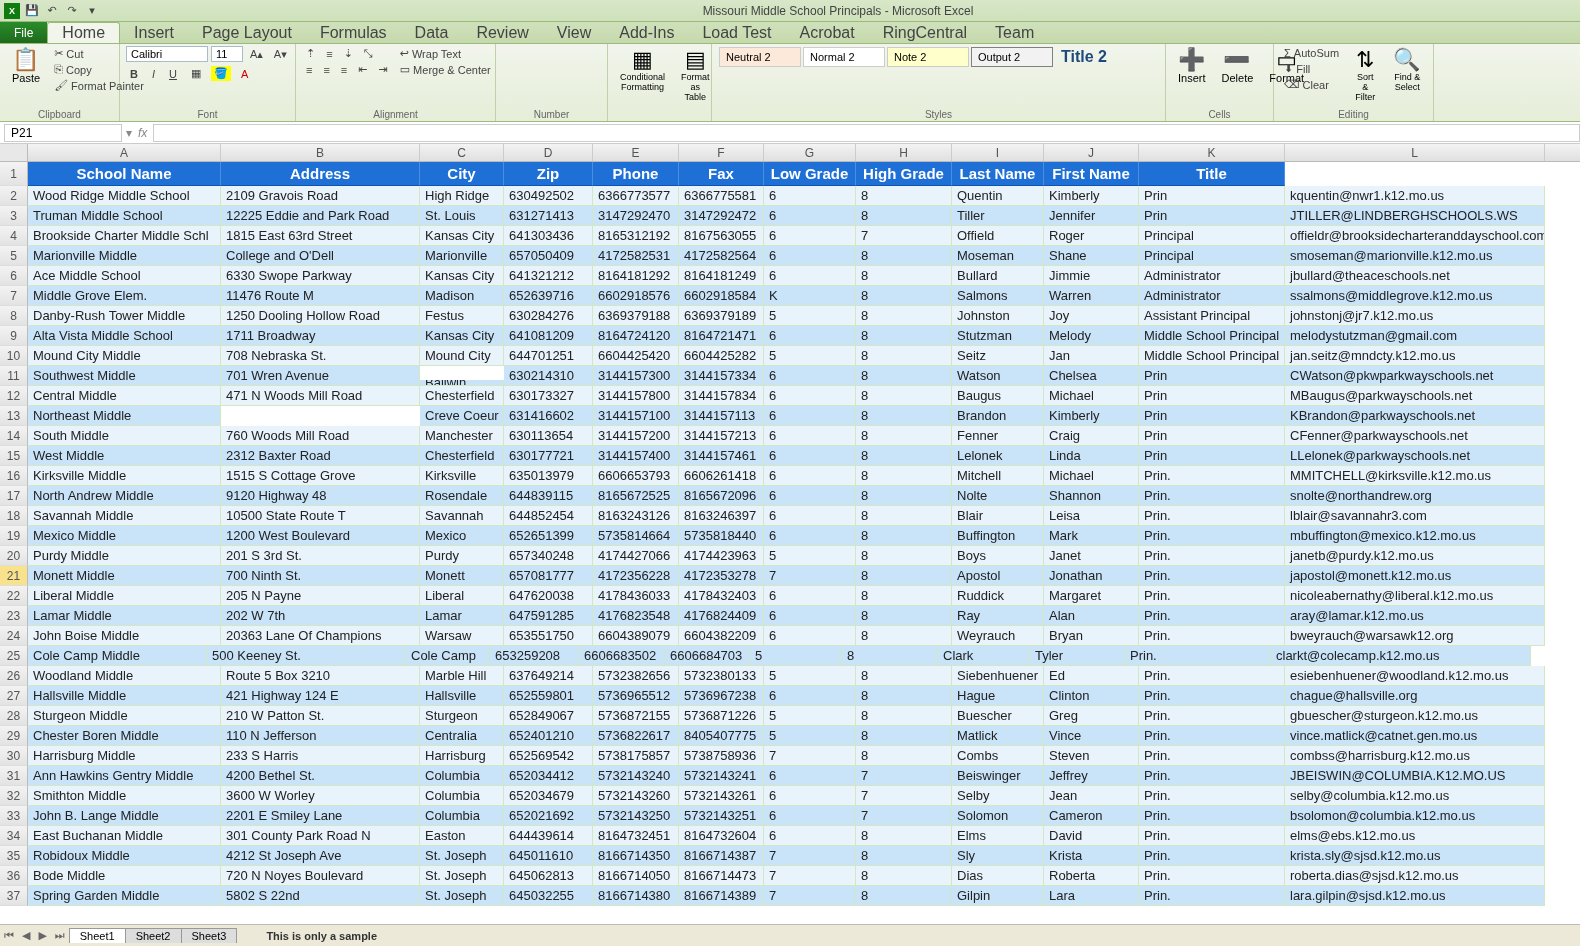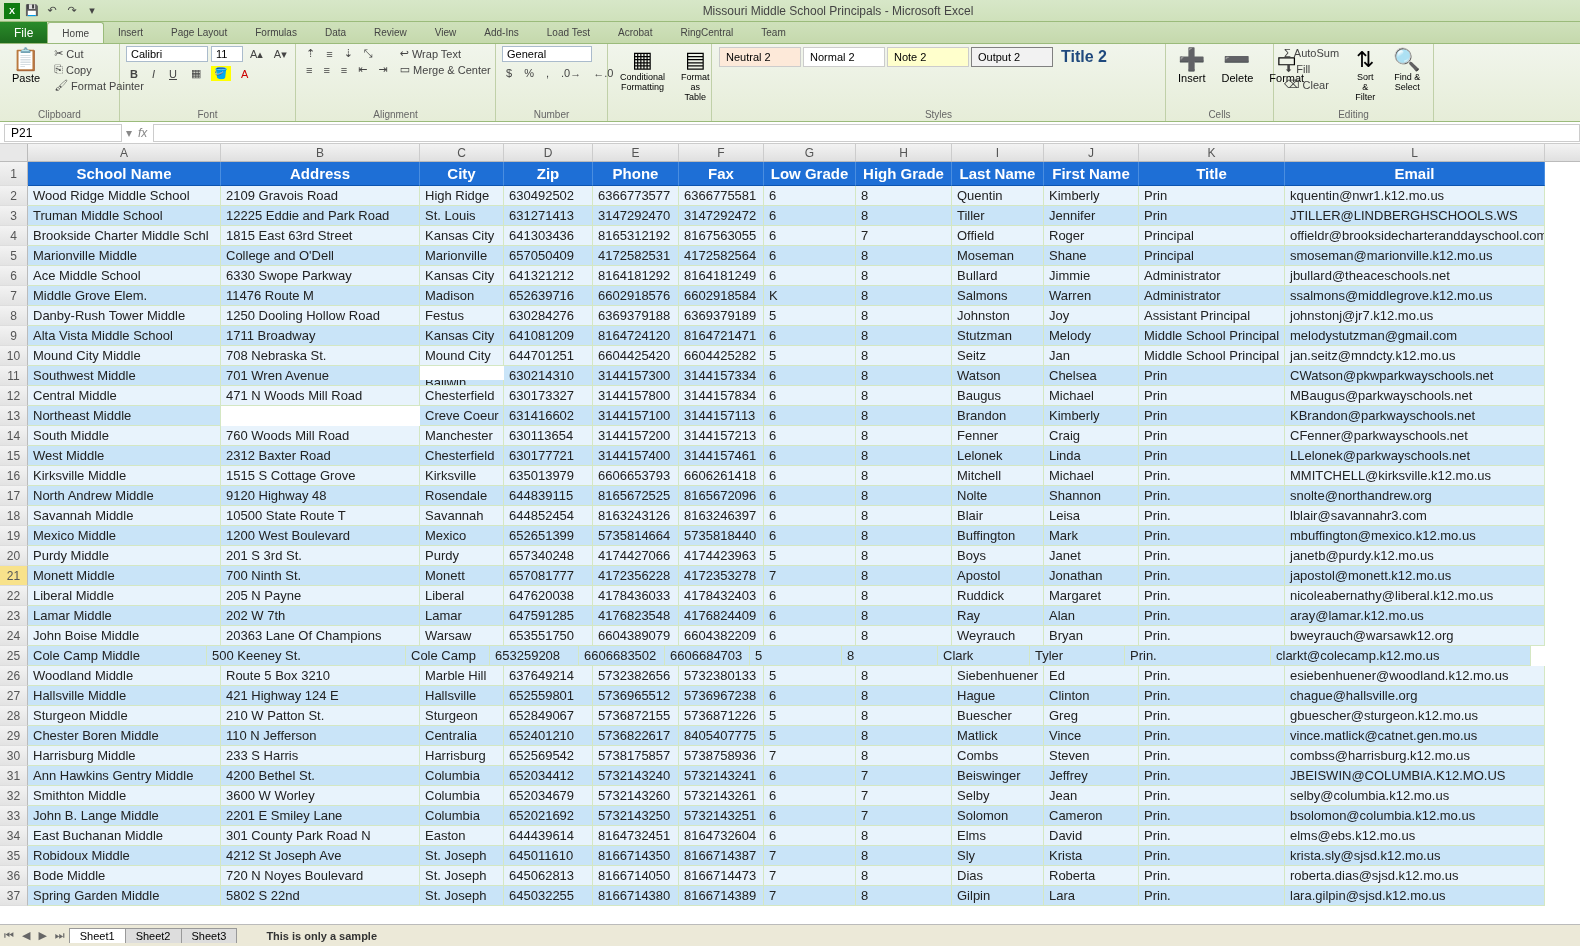--- a/index.html
+++ b/index.html
@@ -7,21 +7,21 @@
 
 
 .titlebar { background:linear-gradient(#d7e7c8,#cfe1bb); height:22px; display:flex; align-items:center; padding:0 4px; border-bottom:1px solid #9bbb7b; }
 .qat { display:flex; gap:4px; align-items:center; }
 .qat-icon { width:16px; height:16px; display:inline-flex; align-items:center; justify-content:center; font-size:11px; color:#444; }
 .win-title { flex:1; text-align:center; font-size:12px; color:#444; }
 
 
 .ribbon-tabs { background:linear-gradient(#cfe1bb,#c5d9ad); height:22px; display:flex; border-bottom:1px solid #9bbb7b; }
 .file-tab { background:linear-gradient(#2a8b2a,#1d6b1d); color:#fff; padding:2px 14px; font-size:12px; display:flex; align-items:center; }
-.rtab { padding:2px 14px; font-size:10px; color:#444; display:flex; align-items:center; cursor:pointer; }
+.rtab { padding:2px 14px; font-size:16px; color:#444; display:flex; align-items:center; cursor:pointer; }
 .rtab.active { background:#f1f5ec; border:1px solid #9bbb7b; border-bottom:none; border-radius:3px 3px 0 0; }
 
 
 .ribbon { background:linear-gradient(#f1f5ec,#e6edd8); height:78px; border-bottom:1px solid #9bbb7b; display:flex; font-size:11px; }
 .group { border-right:1px solid #c0d0a8; padding:2px 6px 0 6px; display:flex; flex-direction:column; position:relative; }
 .group-label { text-align:center; color:#666; font-size:10px; position:absolute; bottom:1px; left:0; right:0; }
 .group-body { flex:1; display:flex; align-items:flex-start; gap:4px; }
 .vstack { display:flex; flex-direction:column; gap:1px; }
 .btn-s { padding:1px 4px; display:flex; align-items:center; gap:3px; color:#444; cursor:pointer; white-space:nowrap; }
 .big-btn { display:flex; flex-direction:column; align-items:center; padding:2px 6px; cursor:pointer; }
@@ -174,30 +174,20 @@
         <div class="btn-s">
             <span>▭</span>
             <span>Merge &amp; Center</span>
           </div>
       </div>
     </div>
     <div class="group-label">Alignment</div>
   </div>
 
   <div class="group" style="width:112px;">
-    <div class="group-body vstack" style="gap:4px;">
-      <span class="font-sel" style="width:90px;">General</span>
-      <div style="display:flex;gap:4px;">
-        <span class="btn-s">$</span>
-        <span class="btn-s">%</span>
-        <span class="btn-s">,</span>
-        <span class="btn-s">.0→</span>
-        <span class="btn-s">←.0</span>
-      </div>
-    </div>
     <div class="group-label">Number</div>
   </div>
 
   <div class="group" style="width:104px;">
     <div class="group-body">
       <div class="big-btn">
           <span class="big-icon">▦</span>
           <span style="font-size:9px;text-align:center;">Conditional Formatting</span>
         </div>
       <div class="big-btn">
@@ -297,21 +287,20 @@
         <div class="cell" style="width: 199px;">Address</div>
         <div class="cell" style="width: 84px;">City</div>
         <div class="cell" style="width: 89px;">Zip</div>
         <div class="cell" style="width: 86px;">Phone</div>
         <div class="cell" style="width: 85px;">Fax</div>
         <div class="cell" style="width: 92px;">Low Grade</div>
         <div class="cell" style="width: 96px;">High Grade</div>
         <div class="cell" style="width: 92px;">Last Name</div>
         <div class="cell" style="width: 95px;">First Name</div>
         <div class="cell" style="width: 146px;">Title</div>
-        <div class="cell" style="width: 260px;">Email</div>
       </div>
       <div class="data-row noband">
         <div class="rowhdr">2</div>
         <div class="cell" style="width: 193px;">Wood Ridge Middle School</div>
         <div class="cell" style="width: 199px;">2109 Gravois Road</div>
         <div class="cell" style="width: 84px;">High Ridge</div>
         <div class="cell" style="width: 89px;">630492502</div>
         <div class="cell" style="width: 86px;">6366773577</div>
         <div class="cell" style="width: 85px;">6366775581</div>
         <div class="cell" style="width: 92px;">6</div>

